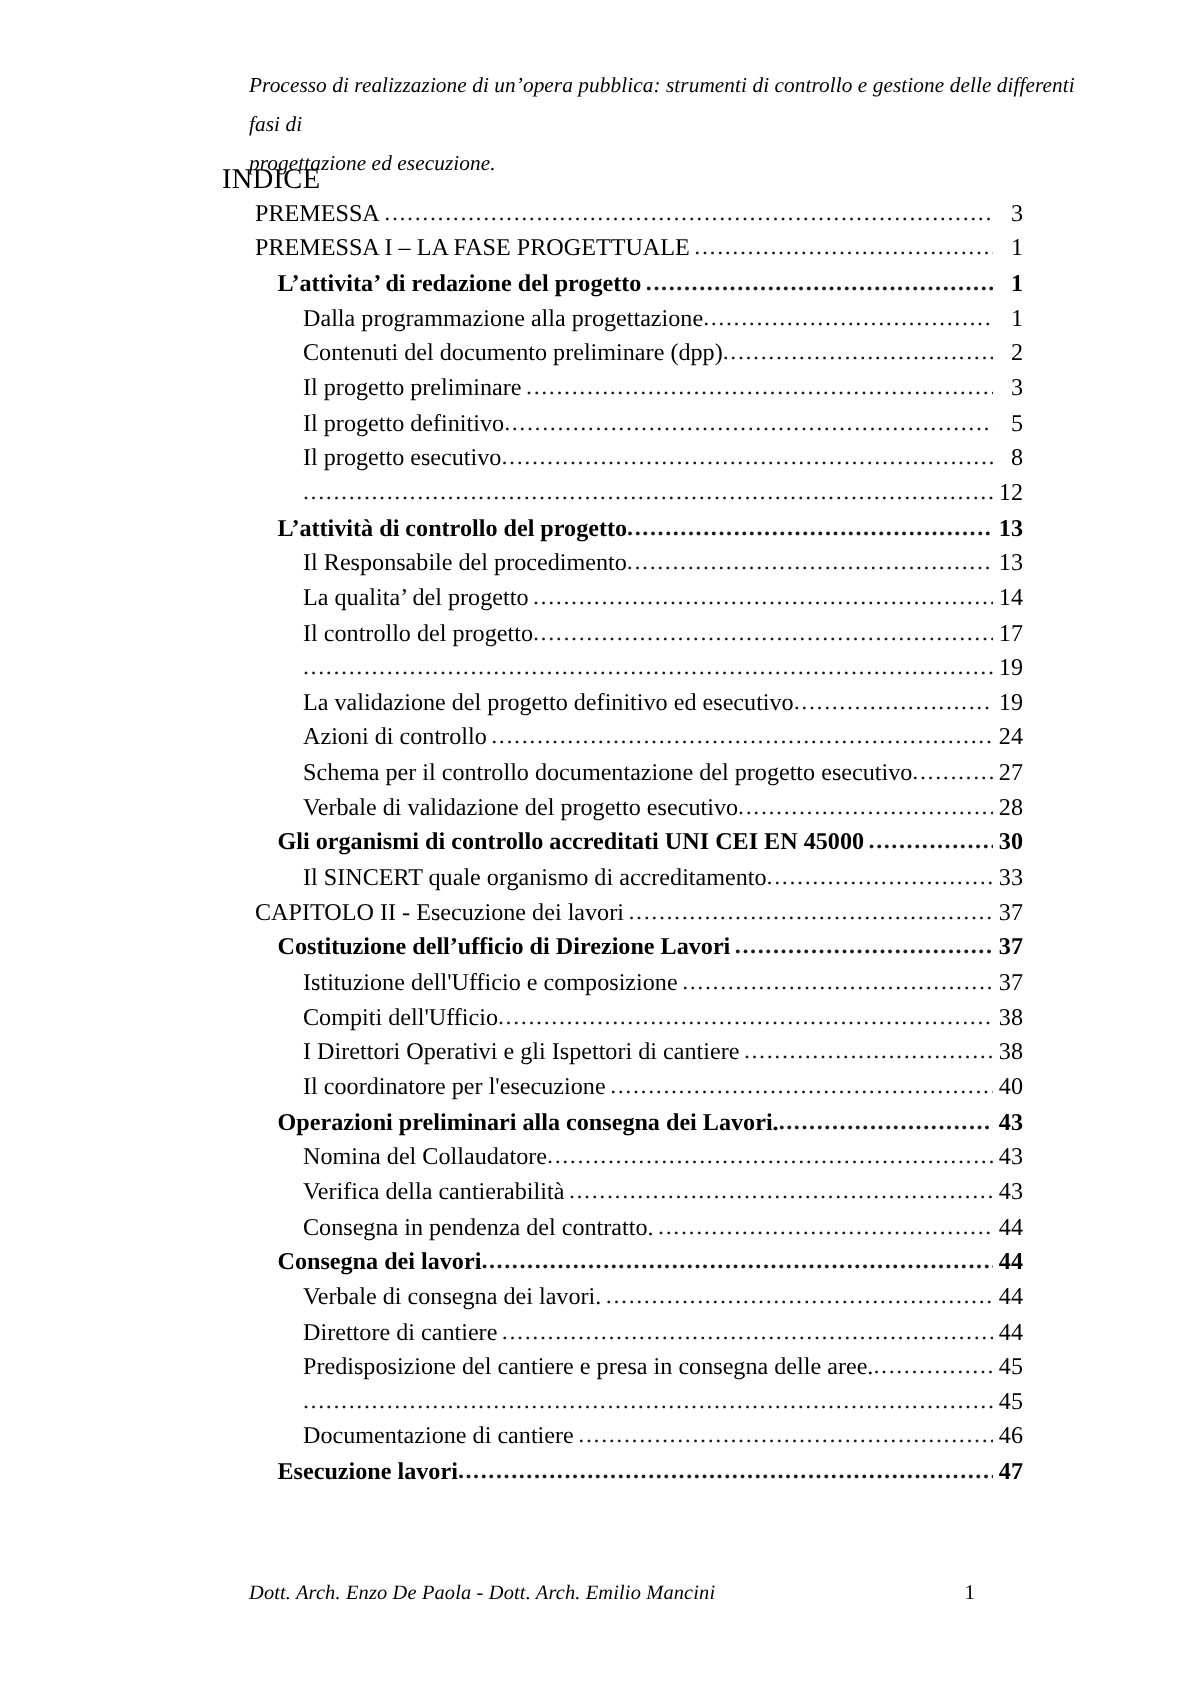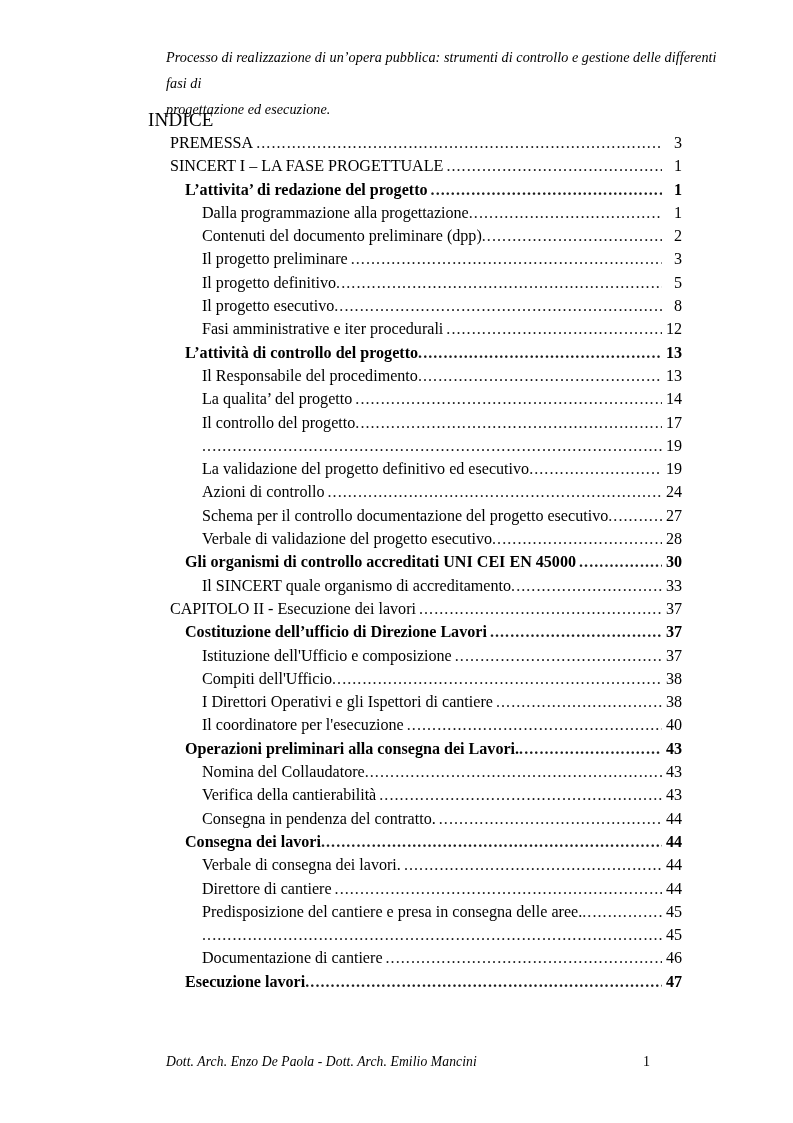--- a/index.html
+++ b/index.html
@@ -129,21 +129,21 @@
 
   <div class="toc-title">INDICE</div>
 
   <div class="toc" id="toc-list">
       <div class="toc-row lvl-1">
         <span class="toc-label">PREMESSA</span>
         <span class="toc-leader">........................................................................................................................................................................................................</span>
         <span class="toc-page">3</span>
       </div>
       <div class="toc-row lvl-1">
-        <span class="toc-label">SINCERT I – LA FASE PROGETTUALE</span>
+        <span class="toc-label">PREMESSA I – LA FASE PROGETTUALE</span>
         <span class="toc-leader">........................................................................................................................................................................................................</span>
         <span class="toc-page">1</span>
       </div>
       <div class="toc-row lvl-2">
         <span class="toc-label">L’attivita’ di redazione del progetto</span>
         <span class="toc-leader">........................................................................................................................................................................................................</span>
         <span class="toc-page">1</span>
       </div>
       <div class="toc-row lvl-3 tight">
         <span class="toc-label">Dalla programmazione alla progettazione</span>
@@ -164,21 +164,20 @@
         <span class="toc-label">Il progetto definitivo</span>
         <span class="toc-leader">........................................................................................................................................................................................................</span>
         <span class="toc-page">5</span>
       </div>
       <div class="toc-row lvl-3 tight">
         <span class="toc-label">Il progetto esecutivo</span>
         <span class="toc-leader">........................................................................................................................................................................................................</span>
         <span class="toc-page">8</span>
       </div>
       <div class="toc-row lvl-3">
-        <span class="toc-label">Fasi amministrative e iter procedurali</span>
         <span class="toc-leader">........................................................................................................................................................................................................</span>
         <span class="toc-page">12</span>
       </div>
       <div class="toc-row lvl-2 tight">
         <span class="toc-label">L’attività di controllo del progetto</span>
         <span class="toc-leader">........................................................................................................................................................................................................</span>
         <span class="toc-page">13</span>
       </div>
       <div class="toc-row lvl-3 tight">
         <span class="toc-label">Il Responsabile del procedimento</span>

